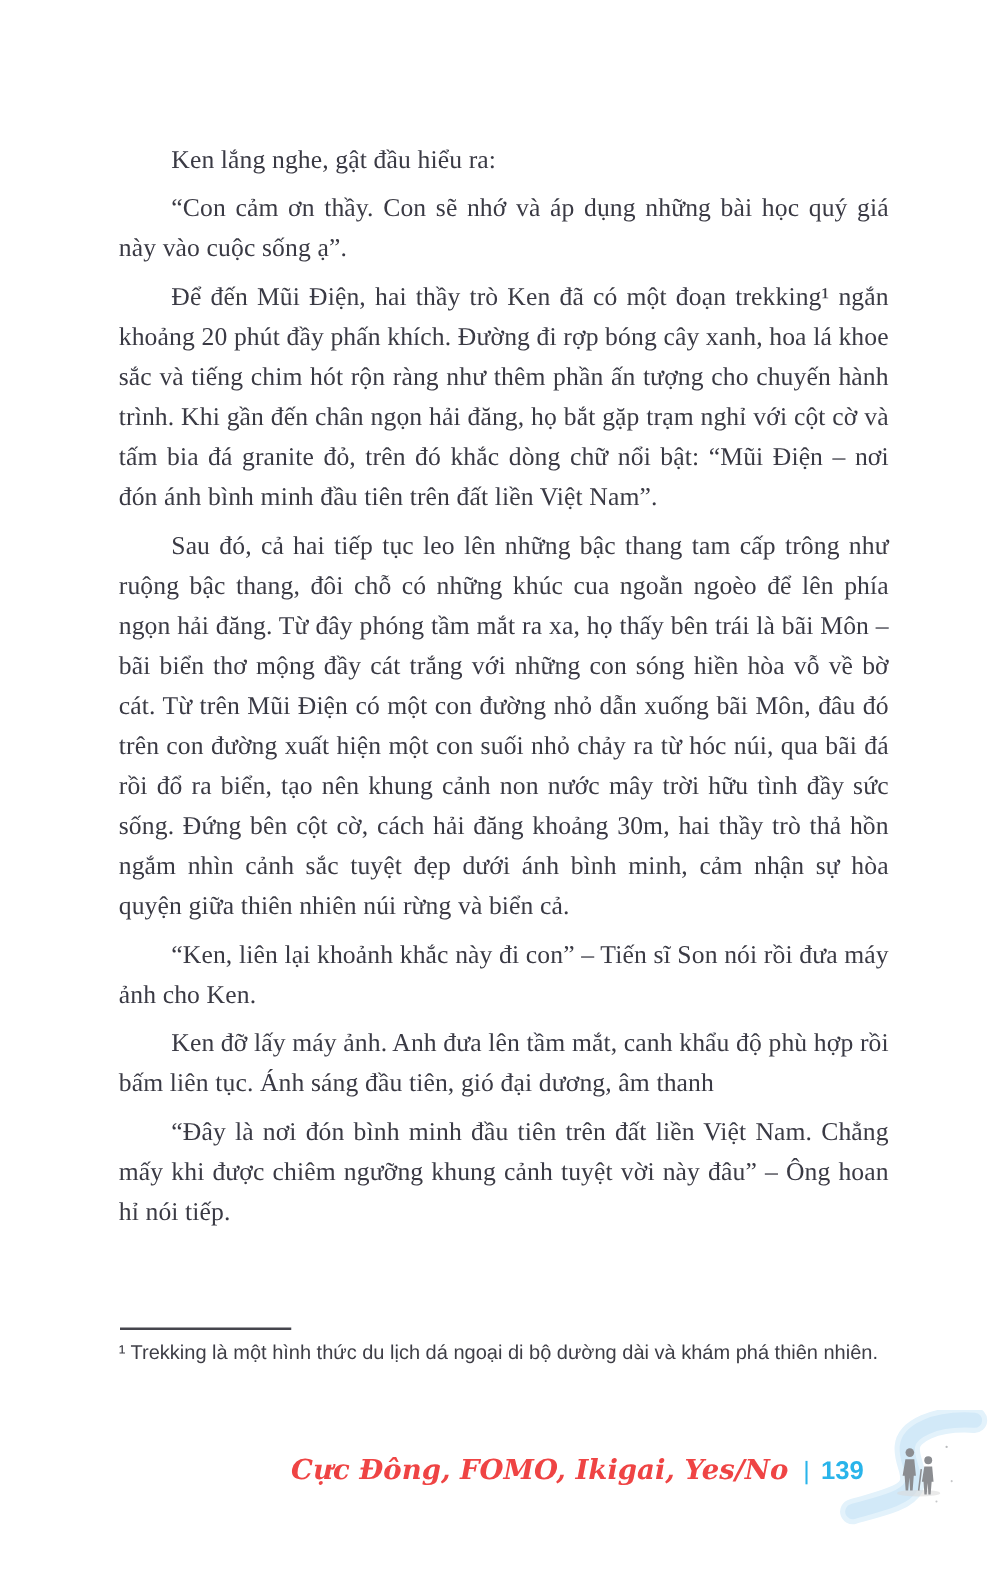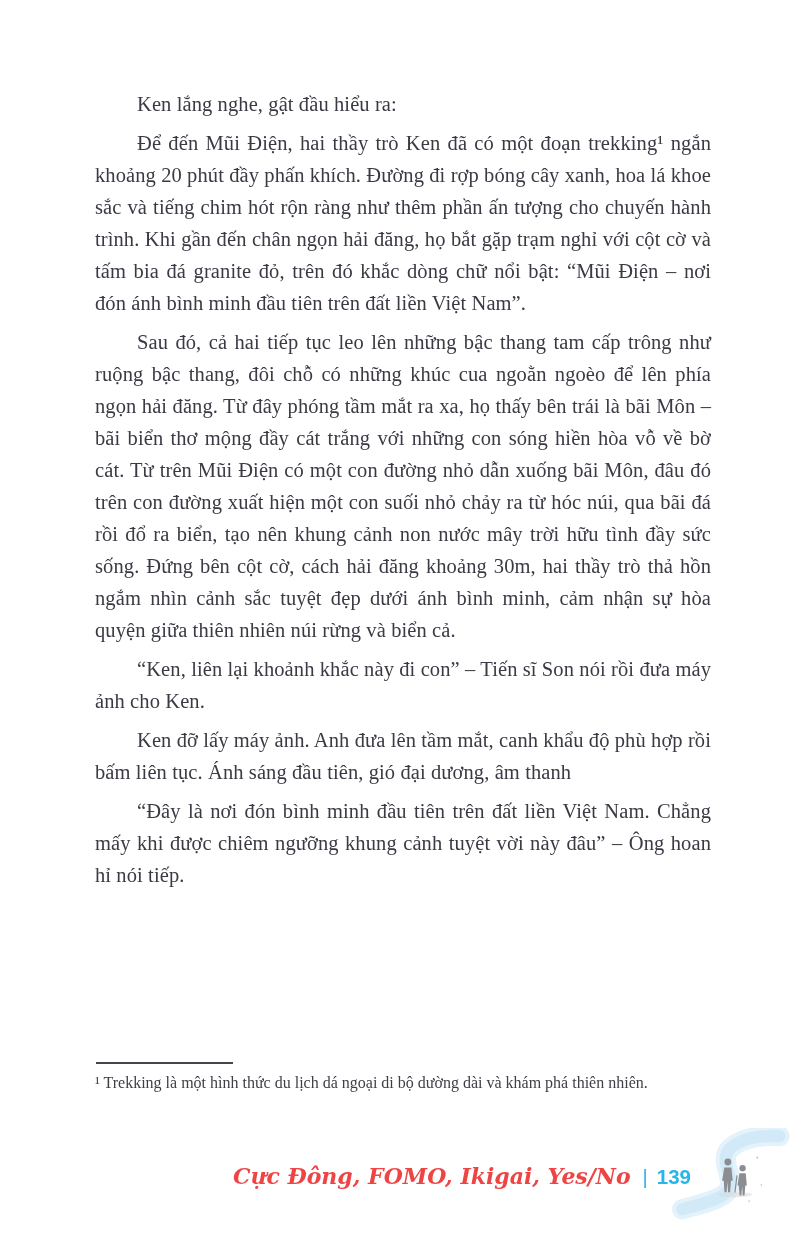--- a/index.html
+++ b/index.html
@@ -8,21 +8,21 @@
     width: 806px;
     height: 1255px;
     background: #ffffff;
     overflow: hidden;
     font-family: "Liberation Serif", serif;
     color: #3a3a44;
   }
   .body-text {
     position: absolute;
     left: 95px;
-    top: 88px;
+    top: 112px;
     width: 616px;
   }
   .body-text p {
     margin: 0 0 7px 0;
     font-size: 20.5px;
     line-height: 32px;
     text-align: justify;
     text-indent: 42px;
     letter-spacing: 0.1px;
   }
@@ -32,21 +32,21 @@
     top: 1062px;
     width: 137px;
     height: 0;
     border-top: 2px solid #45454d;
   }
   .footnote {
     position: absolute;
     left: 95px;
     top: 1070px;
     width: 618px;
-    font-family: Liberation Serif, serif;
+    font-family: Liberation Sans, sans-serif;
     font-size: 16px;
     line-height: 25px;
     text-align: justify;
     color: #3e3e46;
   }
   .footer {
     position: absolute;
     left: 95px;
     top: 1163px;
     width: 596px;
@@ -82,20 +82,21 @@
     height: 127px;
   }
 </style>
 </head>
 <body>
 
 <div class="page">
 
   <div class="body-text">
     <p>Ken lắng nghe, gật đầu hiểu ra:</p>
+    <p>“Con cảm ơn thầy. Con sẽ nhớ và áp dụng những bài học quý giá này vào cuộc sống ạ”.</p>
     <p>Để đến Mũi Điện, hai thầy trò Ken đã có một đoạn trekking¹ ngắn khoảng 20 phút đầy phấn khích. Đường đi rợp bóng cây xanh, hoa lá khoe sắc và tiếng chim hót rộn ràng như thêm phần ấn tượng cho chuyến hành trình. Khi gần đến chân ngọn hải đăng, họ bắt gặp trạm nghỉ với cột cờ và tấm bia đá granite đỏ, trên đó khắc dòng chữ nổi bật: “Mũi Điện – nơi đón ánh bình minh đầu tiên trên đất liền Việt Nam”.</p>
     <p>Sau đó, cả hai tiếp tục leo lên những bậc thang tam cấp trông như ruộng bậc thang, đôi chỗ có những khúc cua ngoằn ngoèo để lên phía ngọn hải đăng. Từ đây phóng tầm mắt ra xa, họ thấy bên trái là bãi Môn – bãi biển thơ mộng đầy cát trắng với những con sóng hiền hòa vỗ về bờ cát. Từ trên Mũi Điện có một con đường nhỏ dẫn xuống bãi Môn, đâu đó trên con đường xuất hiện một con suối nhỏ chảy ra từ hóc núi, qua bãi đá rồi đổ ra biển, tạo nên khung cảnh non nước mây trời hữu tình đầy sức sống. Đứng bên cột cờ, cách hải đăng khoảng 30m, hai thầy trò thả hồn ngắm nhìn cảnh sắc tuyệt đẹp dưới ánh bình minh, cảm nhận sự hòa quyện giữa thiên nhiên núi rừng và biển cả.</p>
     <p>“Ken, liên lại khoảnh khắc này đi con” – Tiến sĩ Son nói rồi đưa máy ảnh cho Ken.</p>
     <p>Ken đỡ lấy máy ảnh. Anh đưa lên tầm mắt, canh khẩu độ phù hợp rồi bấm liên tục. Ánh sáng đầu tiên, gió đại dương, âm thanh</p>
     <p>“Đây là nơi đón bình minh đầu tiên trên đất liền Việt Nam. Chẳng mấy khi được chiêm ngưỡng khung cảnh tuyệt vời này đâu” – Ông hoan hỉ nói tiếp.</p>
   </div>
 
   <div class="footnote-rule"></div>
 
   <div class="footnote">¹ Trekking là một hình thức du lịch dá ngoại di bộ dường dài và khám phá thiên nhiên.</div>

